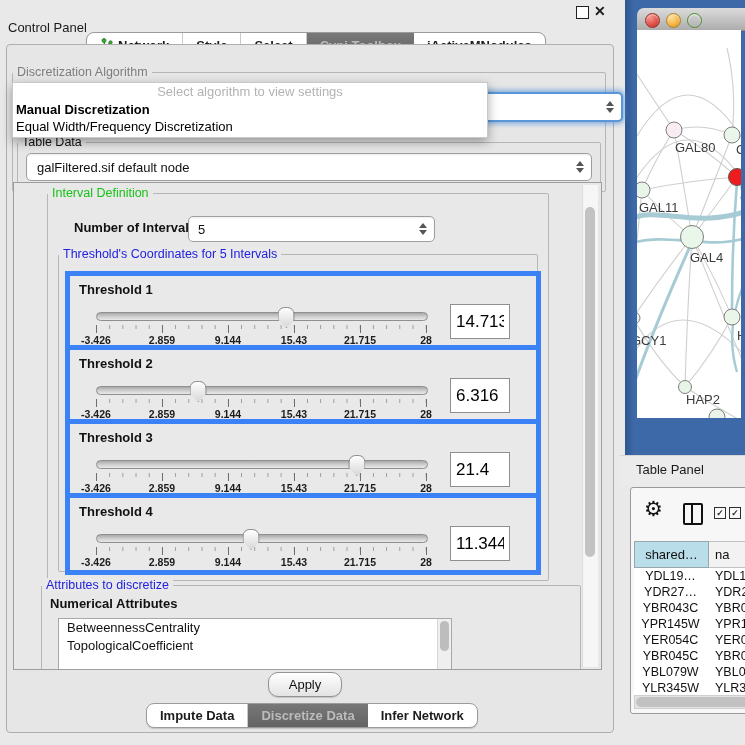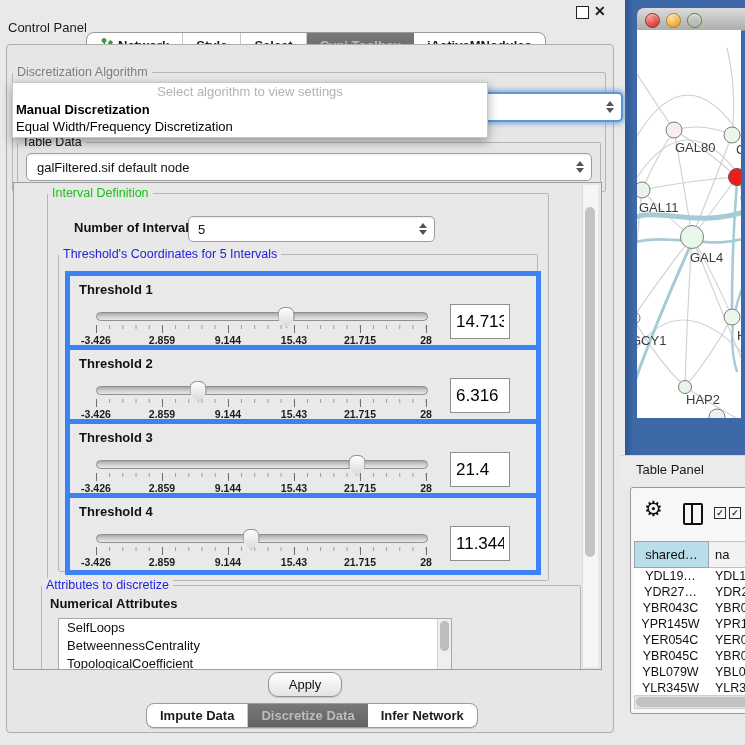--- a/index.html
+++ b/index.html
@@ -281,21 +281,20 @@
           </div>
           <input class="tvalue" value="11.344" style="">
         </div>
       </div>
     </div>
 
     <div class="group" style="left:27px;top:402px;width:538px;height:120px;background:#e8e8e8;">
       <span class="gtitle blue">Attributes to discretize</span>
       <div class="abs bold13" style="left:8px;top:10px;">Numerical Attributes</div>
       <div id="attr-list">
-        <div class="item">SelfLoops</div>
         <div class="item">BetweennessCentrality</div>
         <div class="item">TopologicalCoefficient</div>
         <div id="attr-vscroll">
             <div class="vthumb"></div>
           </div>
       </div>
     </div>
 
     <div class="vscroll">
       <div class="vthumb" style="top:22px;height:350px;"></div>

